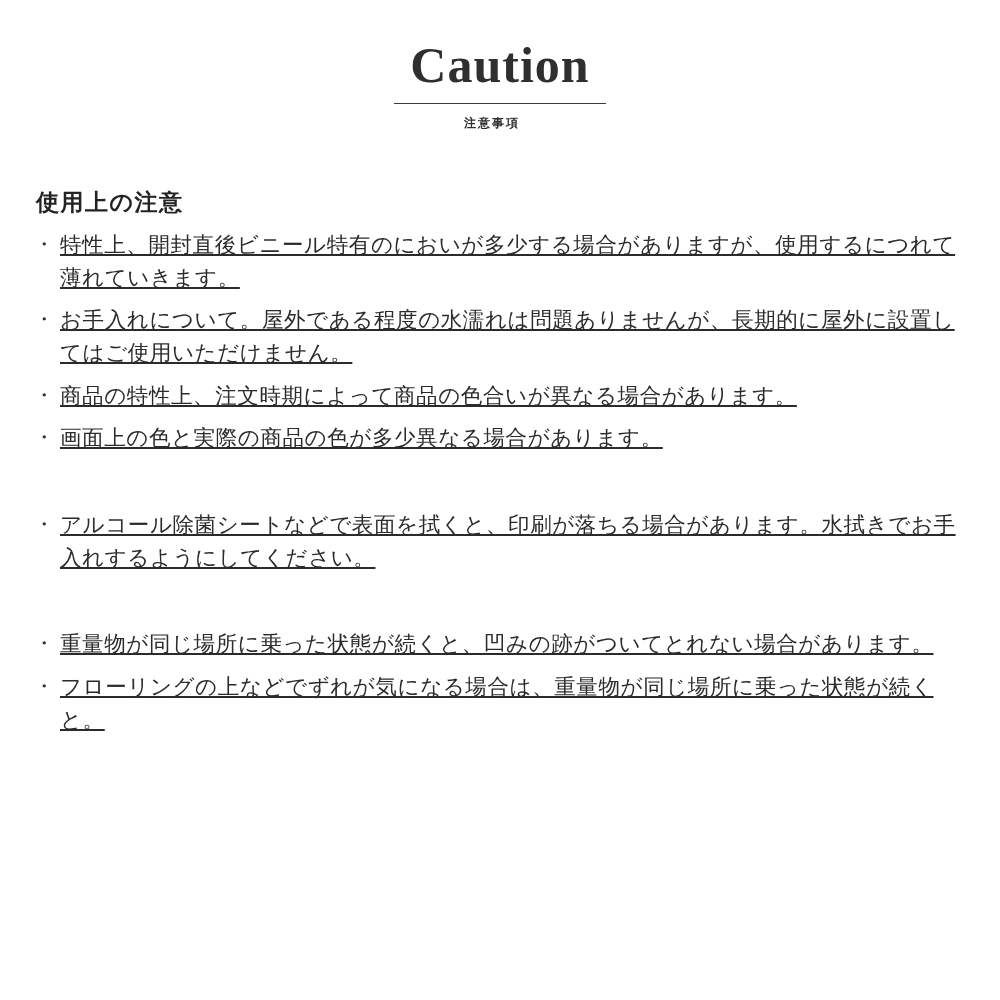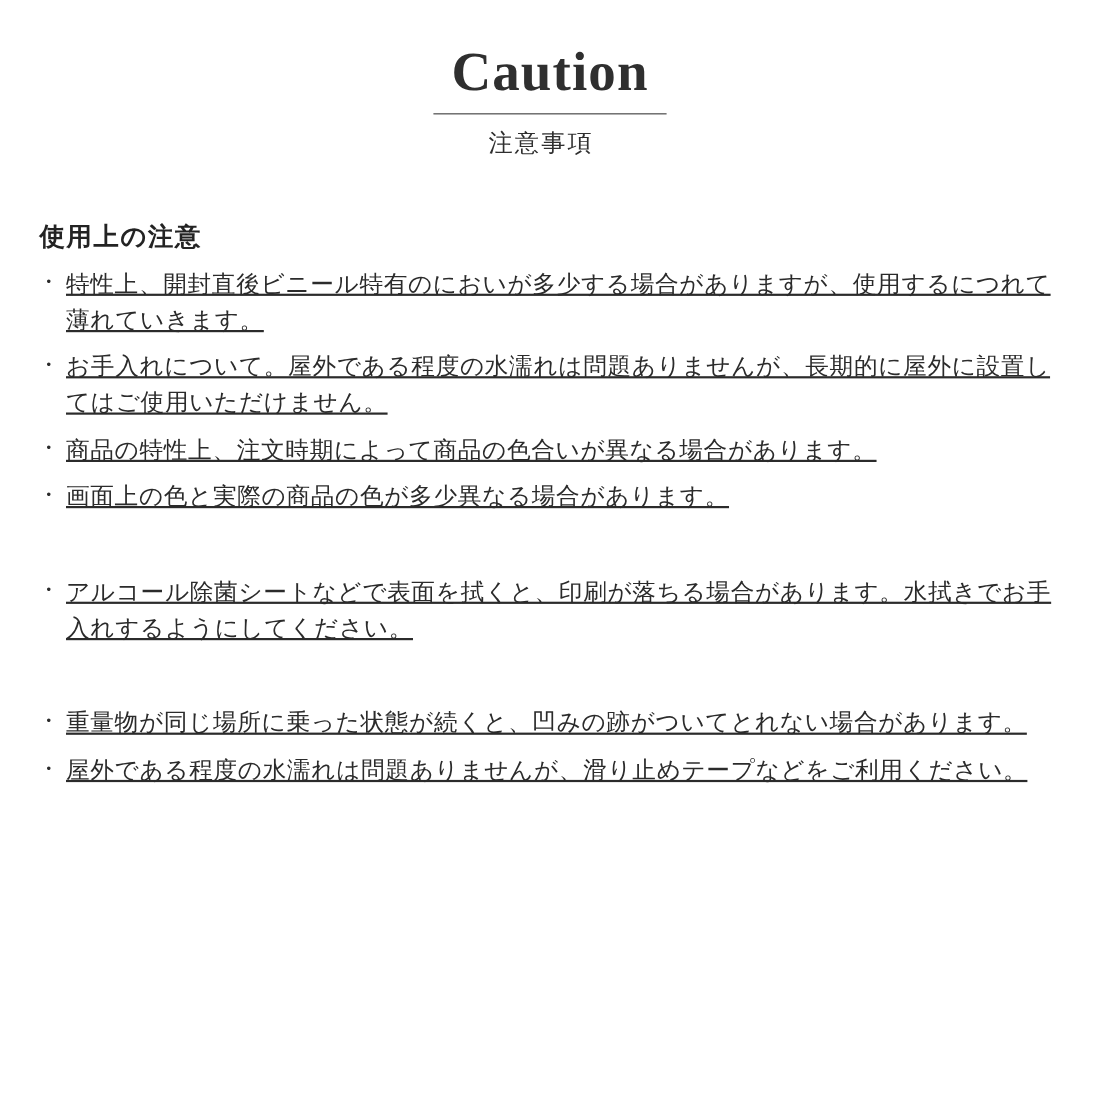--- a/index.html
+++ b/index.html
@@ -33,25 +33,26 @@
     font-weight: 700;
     letter-spacing: 1px;
     color: #2f2f2f;
     line-height: 1.1;
     margin: 0;
     display: inline-block;
     padding: 0 16px 10px 16px;
     border-bottom: 1px solid #3a3a3a;
   }
   .header-subtitle {
-    font-size: 22px;
+    font-size: 12px;
     letter-spacing: 2px;
     color: #2f2f2f;
     margin: 11px 16px 0 0;
     font-family: "Liberation Serif", "DejaVu Serif", serif;
+    font-weight: bold;
   }
 
   
   .content {
     margin: 56px 34px 0 34px;
   }
 
   .section {
     margin-bottom: 34px;
   }
@@ -149,19 +150,19 @@
     <div class="spacer-lg"></div>
 
     <div class="section">
       <ul class="bullet-list">
         <li class="bullet-item">
           <span class="bullet-mark">・</span>
           <span class="bullet-text">重量物が同じ場所に乗った状態が続くと、凹みの跡がついてとれない場合があります。</span>
         </li>
         <li class="bullet-item">
           <span class="bullet-mark">・</span>
-          <span class="bullet-text">屋外である程度の水濡れは問題ありませんが、滑り止めテープなどをご利用ください。</span>
+          <span class="bullet-text">フローリングの上などでずれが気になる場合は、重量物が同じ場所に乗った状態が続くと。</span>
         </li>
       </ul>
     </div>
 
   </div>
 </div>
 
 </body></html>

